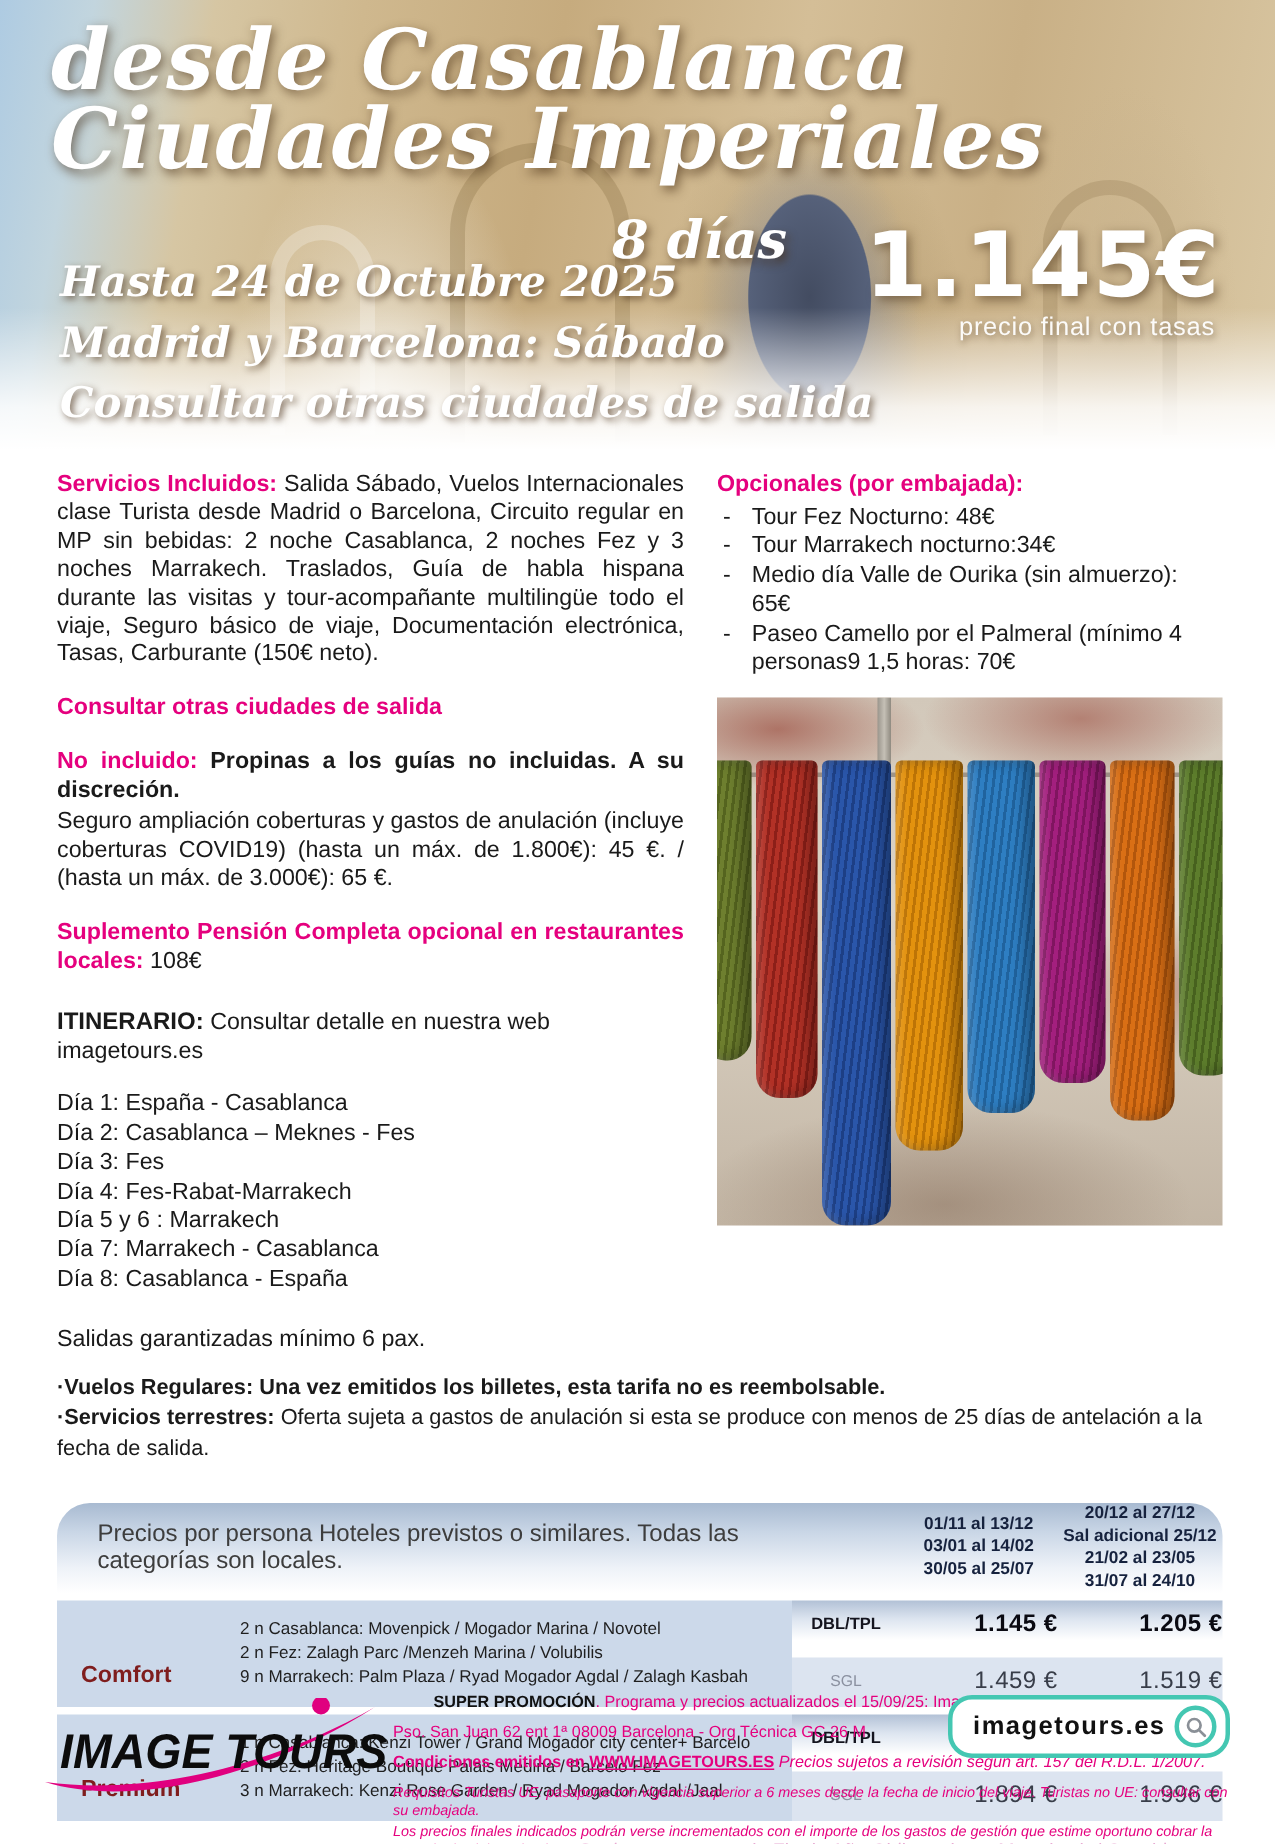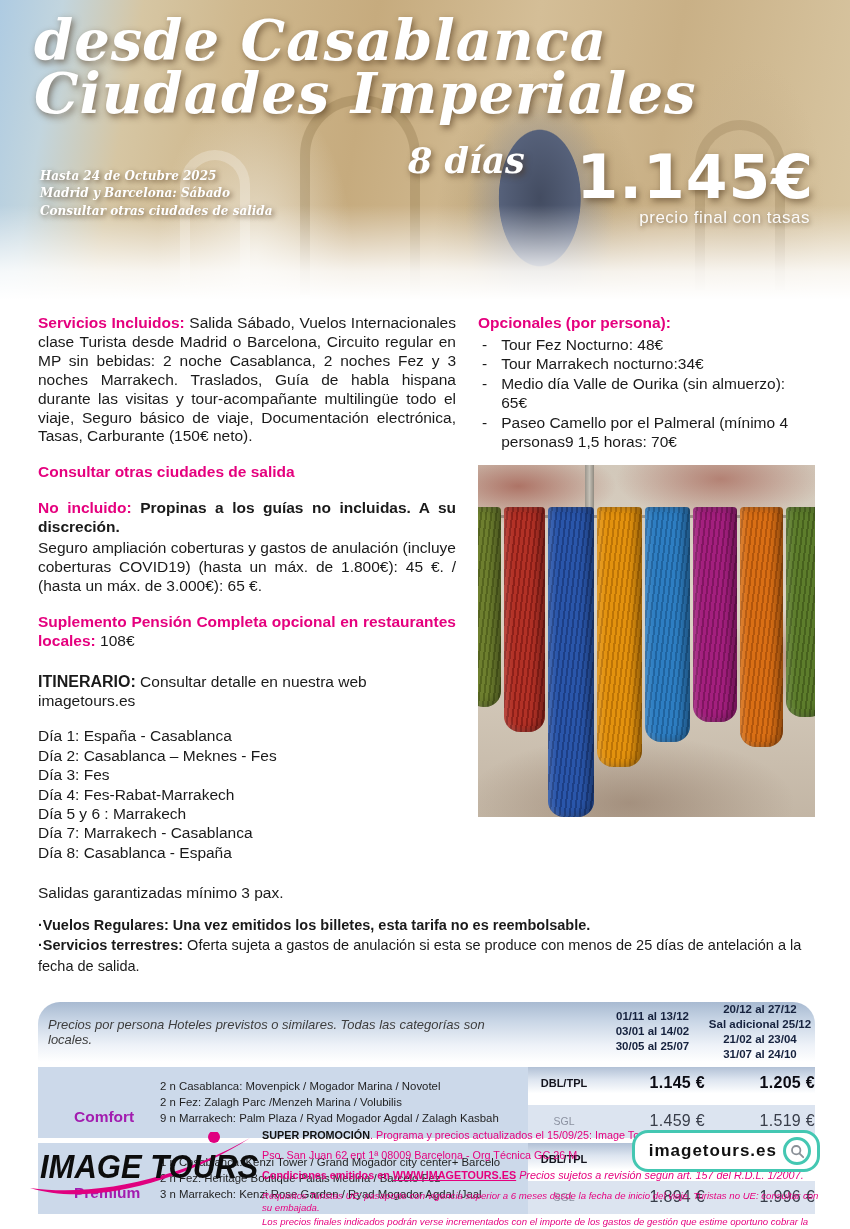--- a/index.html
+++ b/index.html
@@ -30,21 +30,21 @@
   .hero-title { position:absolute; left:34px; top:14px; color:#ffffff; font-size:56px; line-height:.94;
     text-shadow:2px 3px 7px rgba(70,45,20,.6); letter-spacing:1px; }
   .hero-days { position:absolute; left:408px; top:140px; color:#ffffff; font-size:35px;
     text-shadow:2px 3px 6px rgba(70,45,20,.6); }
   .hero-price { position:absolute; right:36px; top:142px; display:flex; align-items:baseline; gap:14px;
     color:#ffffff; text-shadow:2px 3px 7px rgba(70,45,20,.55); }
   .hero-price .desde { font-size:40px; }
   .hero-price .amount { font-family:"DejaVu Sans", sans-serif; font-weight:800; font-size:60px; letter-spacing:1px; }
   .hero-price-note { position:absolute; right:40px; top:208px; color:rgba(255,255,255,.95); font-size:17px;
     letter-spacing:.5px; text-shadow:1px 2px 4px rgba(70,45,20,.5); }
-  .hero-info { position:absolute; left:40px; top:168px; color:#ffffff; font-size:12px; line-height:1.45;
+  .hero-info { position:absolute; left:40px; top:168px; color:#ffffff; font-size:28px; line-height:1.45;
     text-shadow:2px 2px 5px rgba(70,45,20,.65); }
   
   .content { display:flex; padding:14px 35px 0 38px; gap:22px; }
   .col-left { width:420px; font-size:15.5px; line-height:1.22; }
   .col-right { width:337px; font-size:15.5px; }
   .magenta { color:#e5007e; font-weight:700; }
   .para { text-align:justify; margin-bottom:17px; }
   .bold { font-weight:700; }
   .itin-label { font-weight:700; font-size:16px; }
   .dias { margin-top:16px; line-height:1.25; }
@@ -65,46 +65,46 @@
   .yarn-rope { position:absolute; left:0; right:0; top:50px; height:3px; background:rgba(90,80,70,.45); }
   .yarn-row { position:absolute; left:-10px; right:-10px; top:42px; display:flex; align-items:flex-start; }
   .strand { border-radius:4px 4px 16px 16px; box-shadow:inset -6px 0 10px rgba(0,0,0,.35), inset 4px 0 6px rgba(255,255,255,.15); }
   
   .notes { padding:12px 38px 0 38px; font-size:14.5px; line-height:1.4; }
   
   .ptable { margin:26px 35px 0 38px; width:777px; font-family:"Liberation Sans", sans-serif; }
   .pt-head { display:grid; grid-template-columns:1fr 72px 105px 110px; align-items:center; height:60px;
     border-radius:22px 22px 0 0;
     background:linear-gradient(180deg, #a8bad1 0%, #c9d6e6 32%, #eef2f8 72%, #ffffff 100%); }
-  .pt-head-text { font-size:13px; color:#3d3d3d; padding-left:10px;font-style:italic; }
+  .pt-head-text { font-size:16px; color:#3d3d3d; padding-left:27px; }
   .pt-dates { font-size:11.5px; font-weight:700; color:#16223e; text-align:center; line-height:1.3; }
   .pt-row { display:grid; grid-template-columns:122px 1fr 287px; margin-top:5px; }
   .pt-left { grid-column:1 / 3; display:grid; grid-template-columns:122px 1fr; background:#ccd9ea; }
-  .pt-cat { display:flex; align-items:center; padding-left:36px; font-weight:700; font-size:15.5px; color:#a21caf;margin-top:29px; }
+  .pt-cat { display:flex; align-items:center; padding-left:16px; font-weight:700; font-size:15.5px; color:#7f1d1d;margin-top:29px; }
   .pt-hotels { display:flex; flex-direction:column; justify-content:center; font-size:11.4px; color:#1f1f1f; line-height:1.42; padding-right:8px; }
   .pt-bands { display:flex; flex-direction:column; gap:5px; }
   .band { display:grid; grid-template-columns:72px 105px 110px; align-items:center; height:33px; }
   .band-dbl { background:linear-gradient(180deg, #b2c1d6 0%, #dde5f0 38%, #ffffff 80%); }
   .band-sgl { background:#dce4f0; }
   .band .blabel { text-align:center; font-size:11px; font-weight:700; color:#14141e; }
   .band-sgl .blabel { font-weight:400; color:#8b91a0; font-size:10.5px; }
   .band .bprice { text-align:right; font-size:16px; font-weight:700; color:#0a0a12; letter-spacing:.3px; }
   .band-sgl .bprice { font-weight:400; color:#383d49; }
   .pt-row-wrap { min-height:71px; }
   
   .sups { margin:10px 40px 0 0; text-align:right; color:#cf58a6; font-size:13px; line-height:1.5; }
   
   .footer { position:absolute; left:0; right:0; top:1122px; height:107px; }
   .logo { position:absolute; left:28px; top:10px; width:230px; height:70px; }
   .logo svg { position:absolute; left:0; top:0; }
   .logo-text { position:relative; z-index:2; font-style:italic; font-weight:800; font-size:31px; letter-spacing:0px;
     color:#0c0c0c; top:18px; left:12px; font-family:"Liberation Sans", sans-serif; transform:scaleY(1.05); display:inline-block; }
   .ftext { position:absolute; left:262px; top:8px; width:560px; }
   .fl { font-size:10.8px; line-height:1.1; margin-bottom:8px; color:#e5007e; }
-  .fl .blk { color:#111; font-weight:700; }
+  .fl .blk { color:#111; font-weight:700;margin-left:27px; }
   .fl.small { font-size:9.6px; font-style:italic; margin-bottom:2.5px; line-height:1.25; }
   .fl .link { font-weight:700; text-decoration:underline; color:#e5007e; cursor:pointer; }
   .fl .cond { font-weight:700; }
   .fl .ital { font-style:italic; }
   .search-pill { position:absolute; right:30px; top:8px; display:flex; align-items:center; gap:6px;
     border:3px solid #44c7b2; border-radius:16px; background:#ffffff; padding:4px 6px 4px 14px; cursor:pointer; }
   .search-pill .stext { font-weight:700; font-size:17px; letter-spacing:1px; color:#111; }
   .search-btn { width:28px; height:28px; border-radius:50%; border:3px solid #44c7b2; background:#fff;
     display:flex; align-items:center; justify-content:center; cursor:pointer; }
 </style>
@@ -143,25 +143,25 @@
     <p style="margin-top:21px;"><span class="itin-label">ITINERARIO:</span><span> Consultar detalle en nuestra web imagetours.es</span></p>
     <div class="dias">
       <div>Día 1: España - Casablanca</div>
       <div>Día 2: Casablanca – Meknes - Fes</div>
       <div>Día 3: Fes</div>
       <div>Día 4: Fes-Rabat-Marrakech</div>
       <div>Día 5 y 6 : Marrakech</div>
       <div>Día  7: Marrakech - Casablanca</div>
       <div>Día 8: Casablanca - España</div>
     </div>
-    <p class="salidas">Salidas garantizadas mínimo 3 pax.</p>
+    <p class="salidas">Salidas garantizadas mínimo 6 pax.</p>
   </div>
 
   <div class="col-right">
-    <p class="magenta opc-head">Opcionales (por persona):</p>
+    <p class="magenta opc-head">Opcionales (por embajada):</p>
     <ul class="opc-list">
       <li>
           <span class="dash">-</span>
           <span>Tour Fez Nocturno: 48€</span>
         </li>
       <li>
           <span class="dash">-</span>
           <span>Tour Marrakech nocturno:34€</span>
         </li>
       <li>
@@ -197,21 +197,21 @@
 
 <div class="ptable">
   <div class="pt-head">
     <div class="pt-head-text">Precios por persona Hoteles previstos o similares. Todas las categorías son locales.</div>
     <div></div>
     <div class="pt-dates" style="white-space:pre-line;">01/11 al 13/12
 03/01 al 14/02
 30/05 al 25/07</div>
     <div class="pt-dates" style="white-space:pre-line;">20/12 al 27/12
 Sal adicional 25/12
-21/02 al 23/04
+21/02 al 23/05
 31/07 al 24/10</div>
   </div>
 
   <div class="pt-row pt-row-wrap">
     <div class="pt-left">
       <div class="pt-cat">Comfort</div>
       <div class="pt-hotels">
         <div>2 n Casablanca:  Movenpick / Mogador Marina / Novotel</div>
         <div>2 n Fez:  Zalagh Parc /Menzeh Marina / Volubilis</div>
         <div>9 n Marrakech: Palm Plaza / Ryad Mogador Agdal / Zalagh Kasbah</div>

